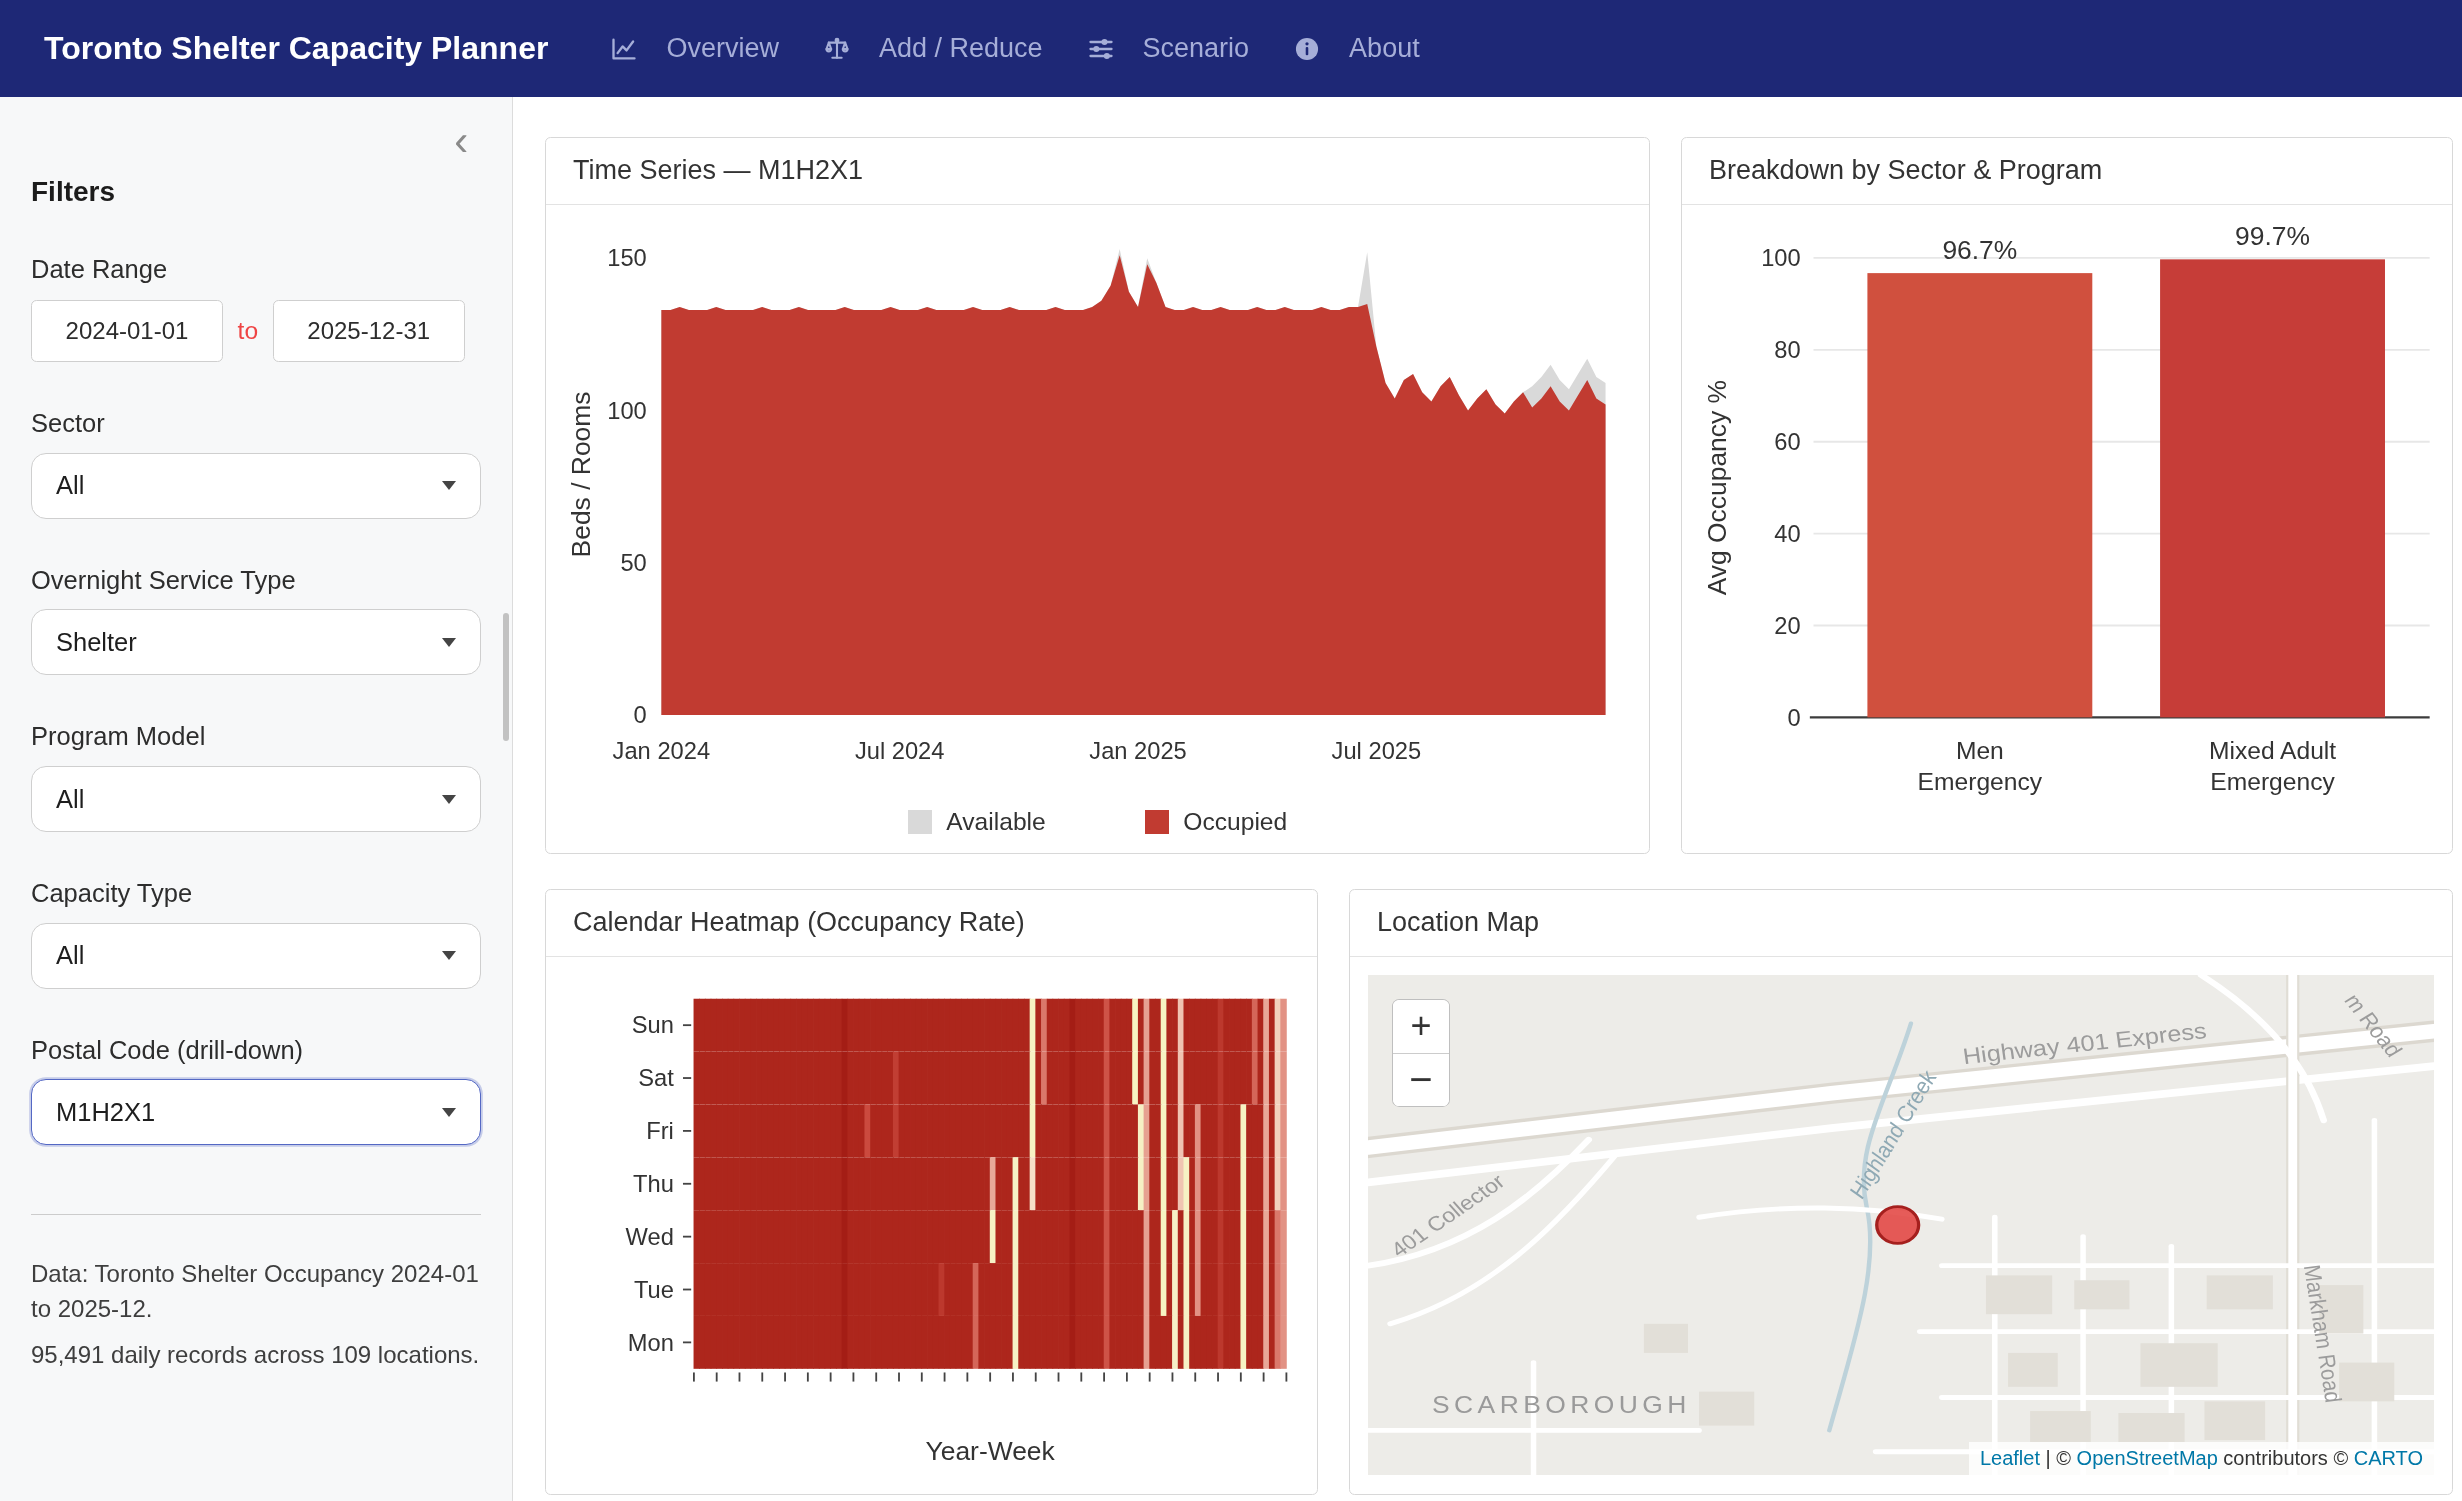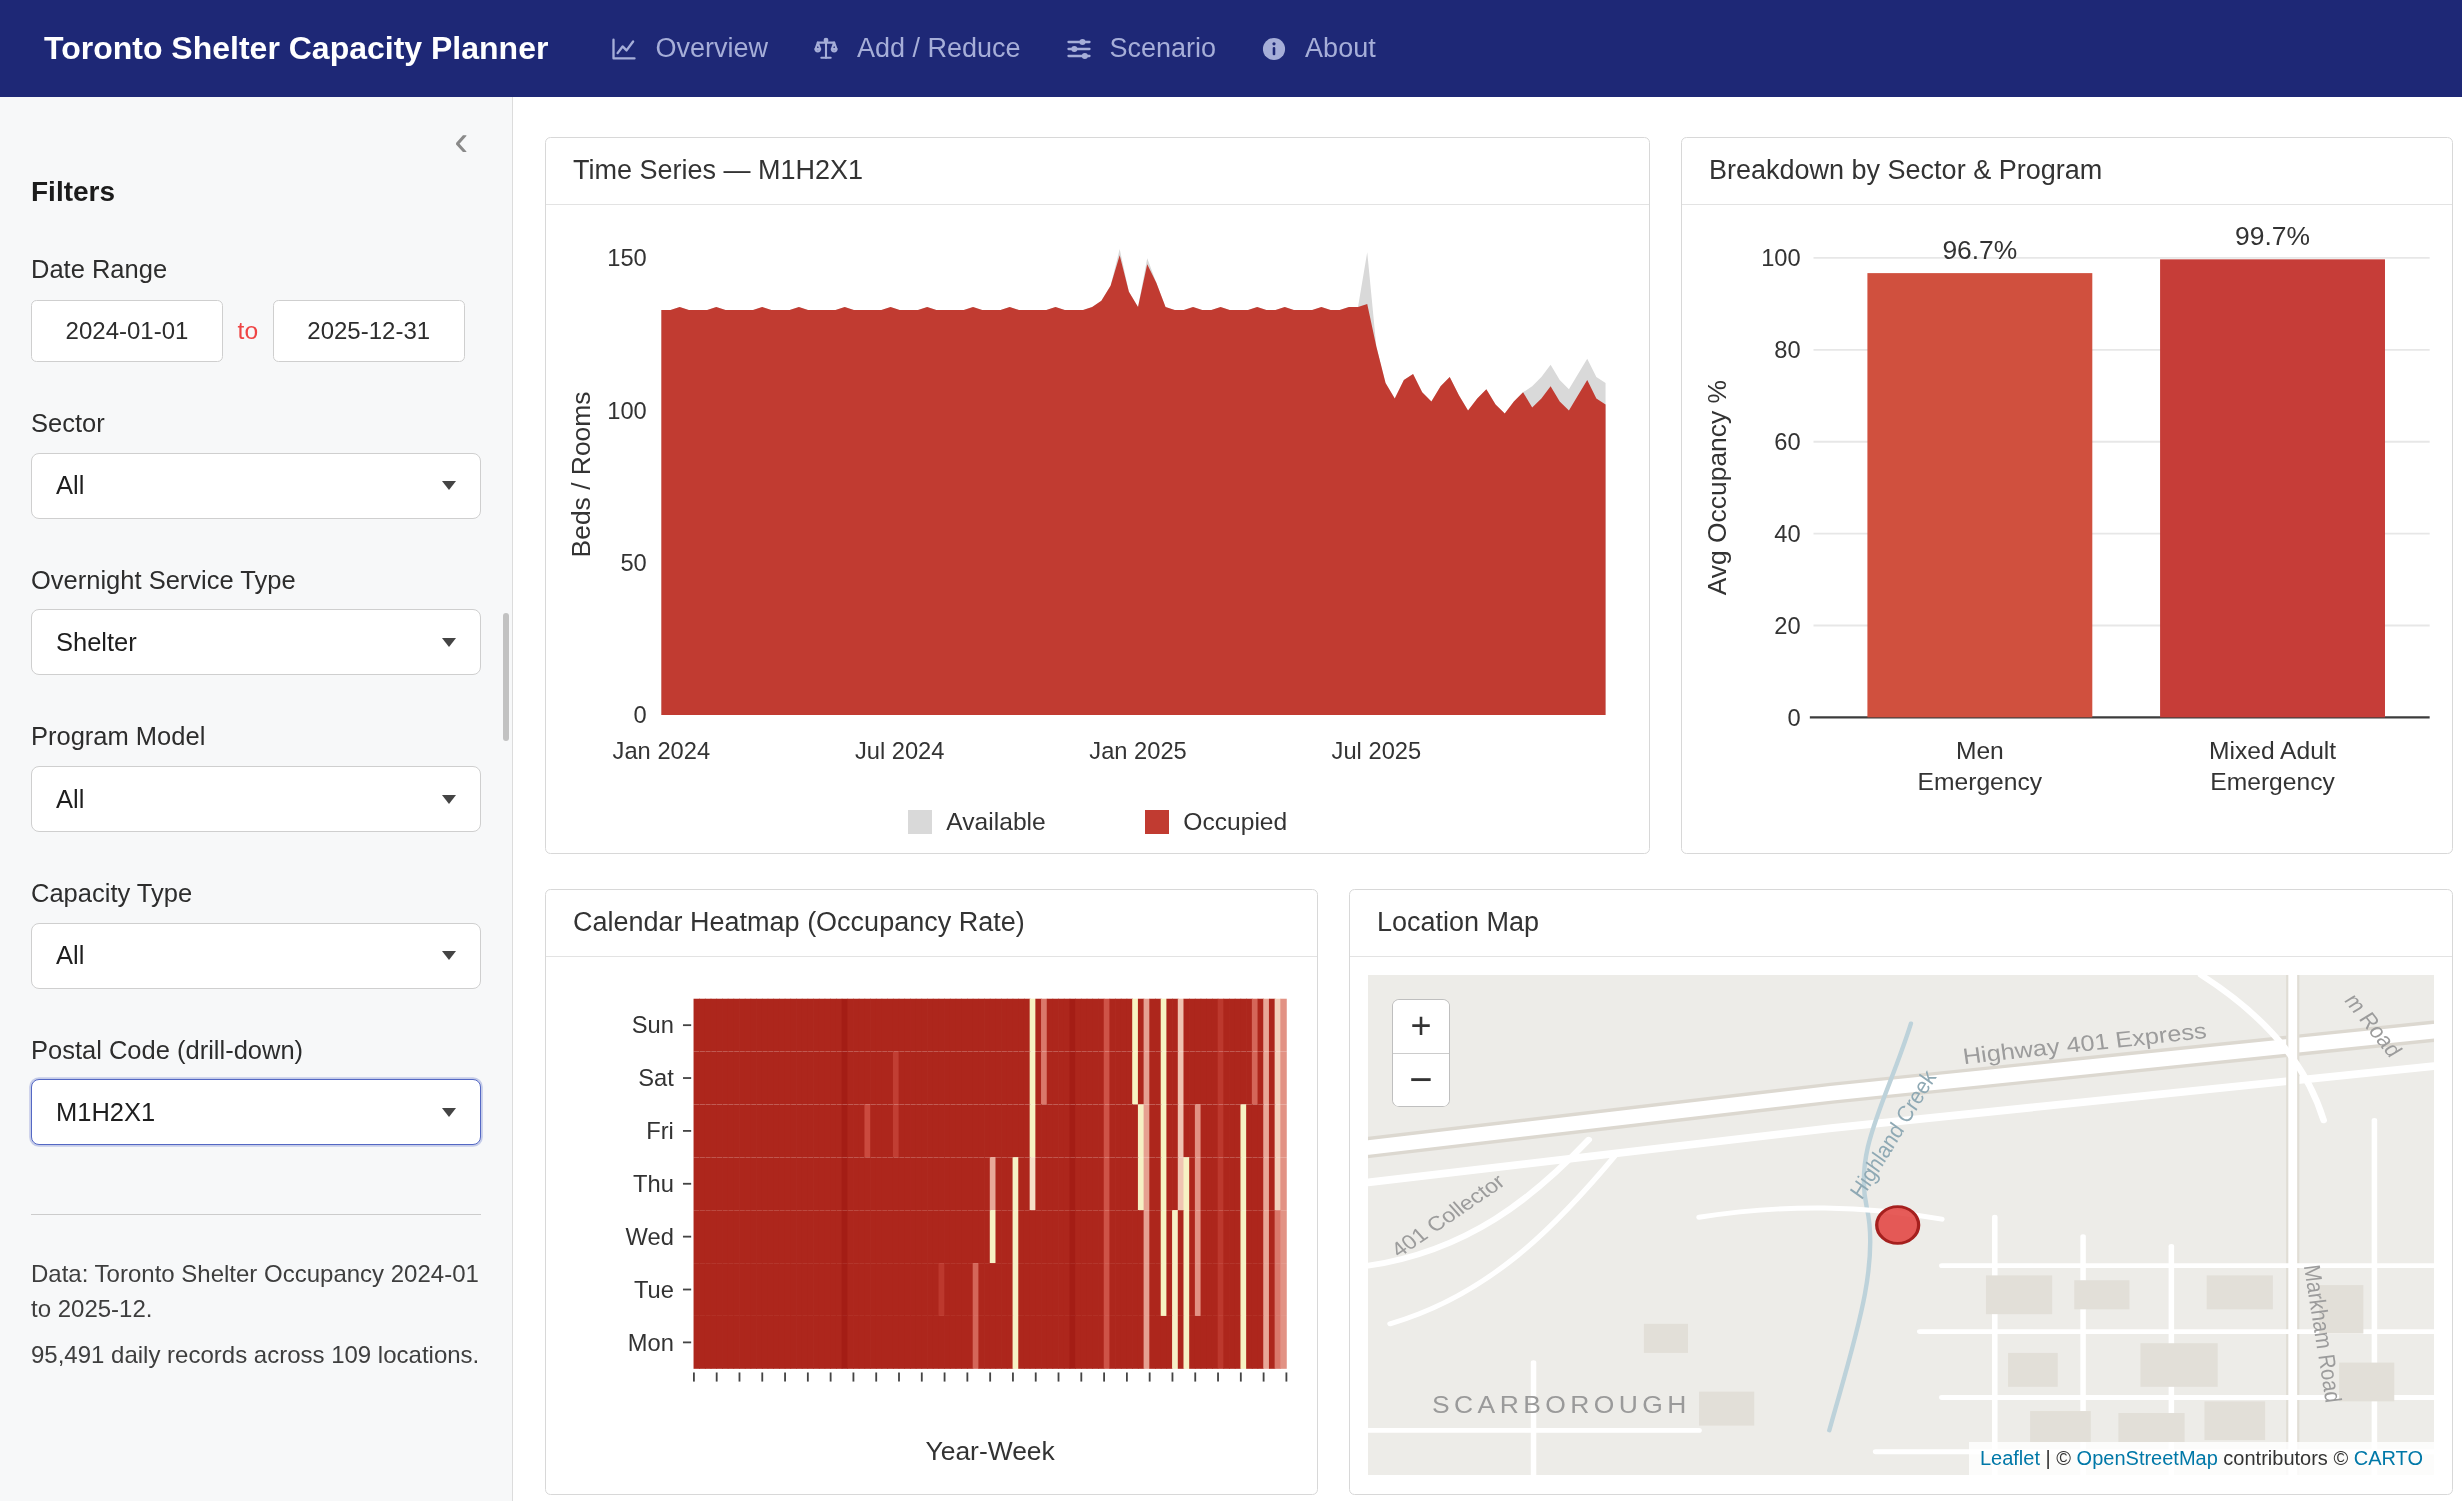--- a/index.html
+++ b/index.html
@@ -6,39 +6,39 @@
   body{width:2462px;height:1501px;position:relative;overflow:hidden;background:#fff;
        font-family:"Liberation Sans",sans-serif;}
   *{box-sizing:border-box;}
   svg text{font-family:"Liberation Sans",sans-serif;}
 
   
   .navbar{position:absolute;top:0;left:0;right:0;height:97px;background:#1e2876;
           display:flex;align-items:center;padding:0 44px;}
   .brand{color:#fff;font-size:32px;font-weight:700;white-space:nowrap;}
   .nav{display:flex;margin-left:40px;height:100%;}
-  .nav-item{display:flex;align-items:center;gap:17px;color:#a6aed8;font-size:27px;
+  .nav-item{display:flex;align-items:center;gap:28px;color:#a6aed8;font-size:27px;
             padding:0 22px;position:relative;cursor:pointer;white-space:nowrap;}
   .nav-item svg{width:28px;height:28px;flex:0 0 auto;}
   .nav-item.active{color:#fff;}
   .nav-item.active::after{content:"";position:absolute;left:11px;right:11px;bottom:13.7px;
             height:3.6px;background:#fff;border-radius:1.8px;}
 
   
   .sidebar{position:absolute;top:97px;left:0;width:513px;bottom:0;background:#f7f8f9;
            border-right:0.9px solid #dcdcdc;padding:14.6px 31px 0 31px;}
   .collapse{text-align:right;color:#8a8a8a;font-size:42px;height:57px;line-height:57px;
             padding-right:12.8px;cursor:pointer;}
   .filters-heading{font-size:28px;font-weight:700;color:#1c1c1c;margin-top:7.3px;}
   .flabel{font-size:25.5px;color:#2d2d2d;margin-top:47px;}
   .date-row{display:flex;align-items:center;gap:11px;margin-top:16.4px;}
   .date-input{width:192px;height:62px;background:#fff;border:0.9px solid #cfcfcf;border-radius:5.5px;
               font-size:24px;color:#2d2d2d;text-align:center;font-family:inherit;}
   .to-sep{font-size:24.6px;color:#ef4444;padding:0 3.6px;}
-  .select{margin-top:14.6px;height:66px;background:#fff;border:0.9px solid #cfcfcf;border-radius:8px;
+  .select{margin-top:14.6px;height:66px;background:#fff;border:0.9px solid #cfcfcf;border-radius:15px;
           display:flex;align-items:center;justify-content:space-between;padding:0 24px;
           font-size:25.5px;color:#1e1e1e;cursor:pointer;}
   .caret{width:0;height:0;border-left:7.3px solid transparent;border-right:7.3px solid transparent;
          border-top:9px solid #444;}
   .select.focused{border:1.8px solid #5468c4;box-shadow:0 0 0 1.8px rgba(84,104,196,.3);}
   .side-hr{border:none;border-top:0.9px solid #cccccc;margin:69px 0 0;}
   .foot{font-size:24px;color:#3e3e3e;line-height:1.45;margin:42px 0 0;}
   .foot.second{margin-top:11px;}
   .scroll-thumb{position:absolute;right:2.7px;top:516px;width:6.4px;height:128px;background:#c2c2c2;
                 border-radius:3.6px;cursor:pointer;}

